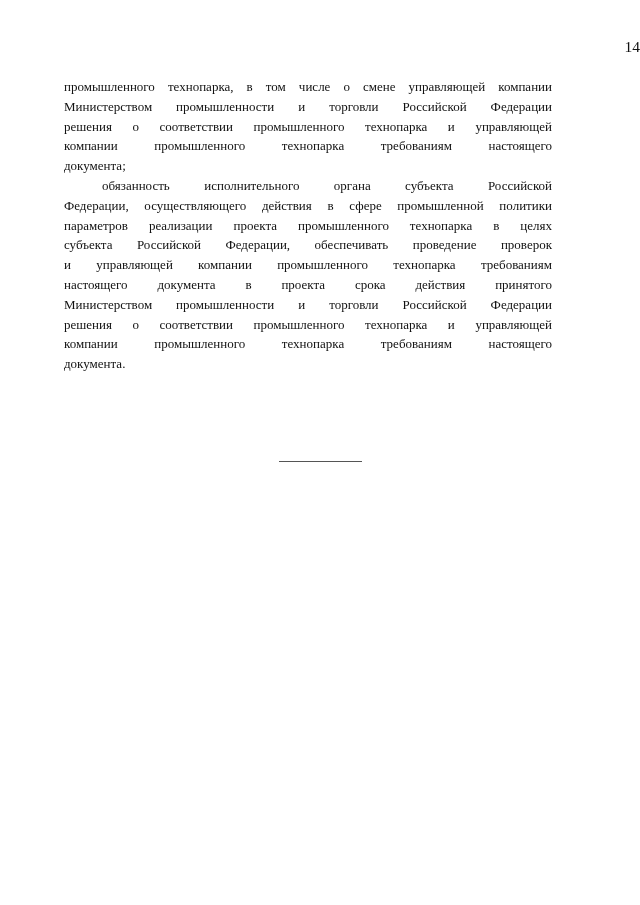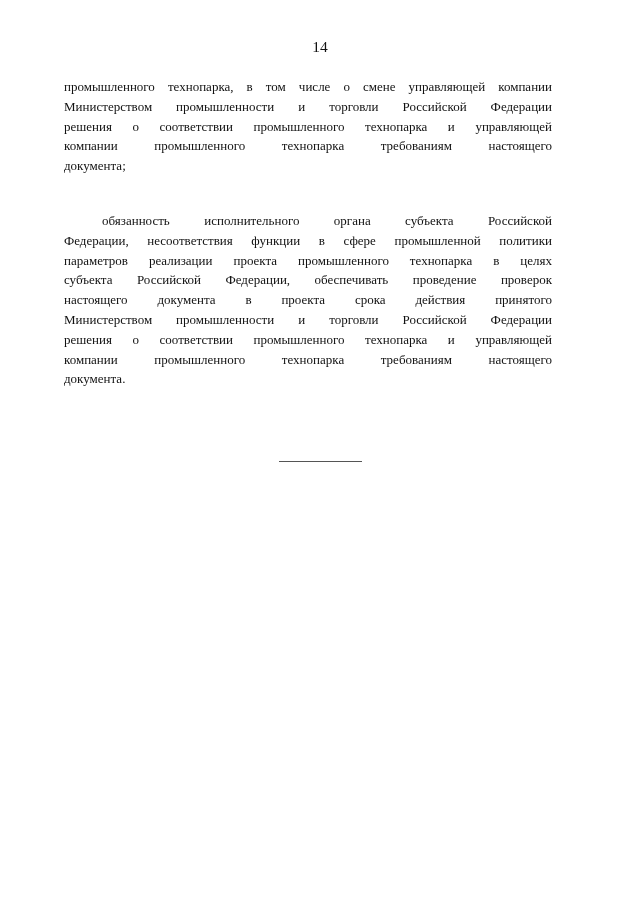--- a/index.html
+++ b/index.html
@@ -2,33 +2,33 @@
 <html><head>
 <meta charset="utf-8">
 <style>
   html, body { margin: 0; padding: 0; background: #ffffff; }
   body { width: 640px; height: 905px; position: relative; overflow: hidden; }
   .page {
     position: absolute; left: 0; top: 0; width: 640px; height: 905px; background: #fff;
     font-family: "Liberation Serif", "DejaVu Serif", serif; color: #111;
   }
   .page-number {
-    position: absolute; top: 38px; left: 0; width: 640px; text-align: center;
+    position: absolute; top: 38px; left: 0; width: 640px; text-align: right;
     font-size: 15.5px; line-height: 18px;
   }
   .body-text {
     position: absolute; left: 64px; top: 77px; width: 488px;
     font-size: 13px; line-height: 19.8px;
   }
   .line {
     display: block; white-space: nowrap; text-align: justify; text-align-last: justify;
     height: 19.8px;
   }
   .line.last { text-align-last: left; }
-  .line.indent { padding-left: 38px; margin-top: 35px; }
+  .line.indent { padding-left: 38px; }
   .separator {
     position: absolute; left: 279px; top: 461px; width: 83px; height: 0;
     border-top: 1.5px solid #555;
   }
 </style>
 </head>
 <body>
 
 <div class="page">
   <div class="page-number">14</div>
@@ -36,23 +36,24 @@
   <div class="body-text">
     <div>
       <span class="line">промышленного технопарка, в том числе о смене управляющей компании</span>
       <span class="line">Министерством промышленности и торговли Российской Федерации</span>
       <span class="line">решения о соответствии промышленного технопарка и управляющей</span>
       <span class="line">компании промышленного технопарка требованиям настоящего</span>
       <span class="line last">документа;</span>
     </div>
     <div>
       <span class="line indent">обязанность исполнительного органа субъекта Российской</span>
-      <span class="line">Федерации, несоответствия функции в сфере промышленной политики</span>
+      <span class="line">Федерации, осуществляющего действия в сфере промышленной политики</span>
       <span class="line">параметров реализации проекта промышленного технопарка в целях</span>
       <span class="line">субъекта Российской Федерации, обеспечивать проведение проверок</span>
+      <span class="line">и управляющей компании промышленного технопарка требованиям</span>
       <span class="line">настоящего документа в проекта срока действия принятого</span>
       <span class="line">Министерством промышленности и торговли Российской Федерации</span>
       <span class="line">решения о соответствии промышленного технопарка и управляющей</span>
       <span class="line">компании промышленного технопарка требованиям настоящего</span>
       <span class="line last">документа.</span>
     </div>
   </div>
 
   <div class="separator"></div>
 </div>

